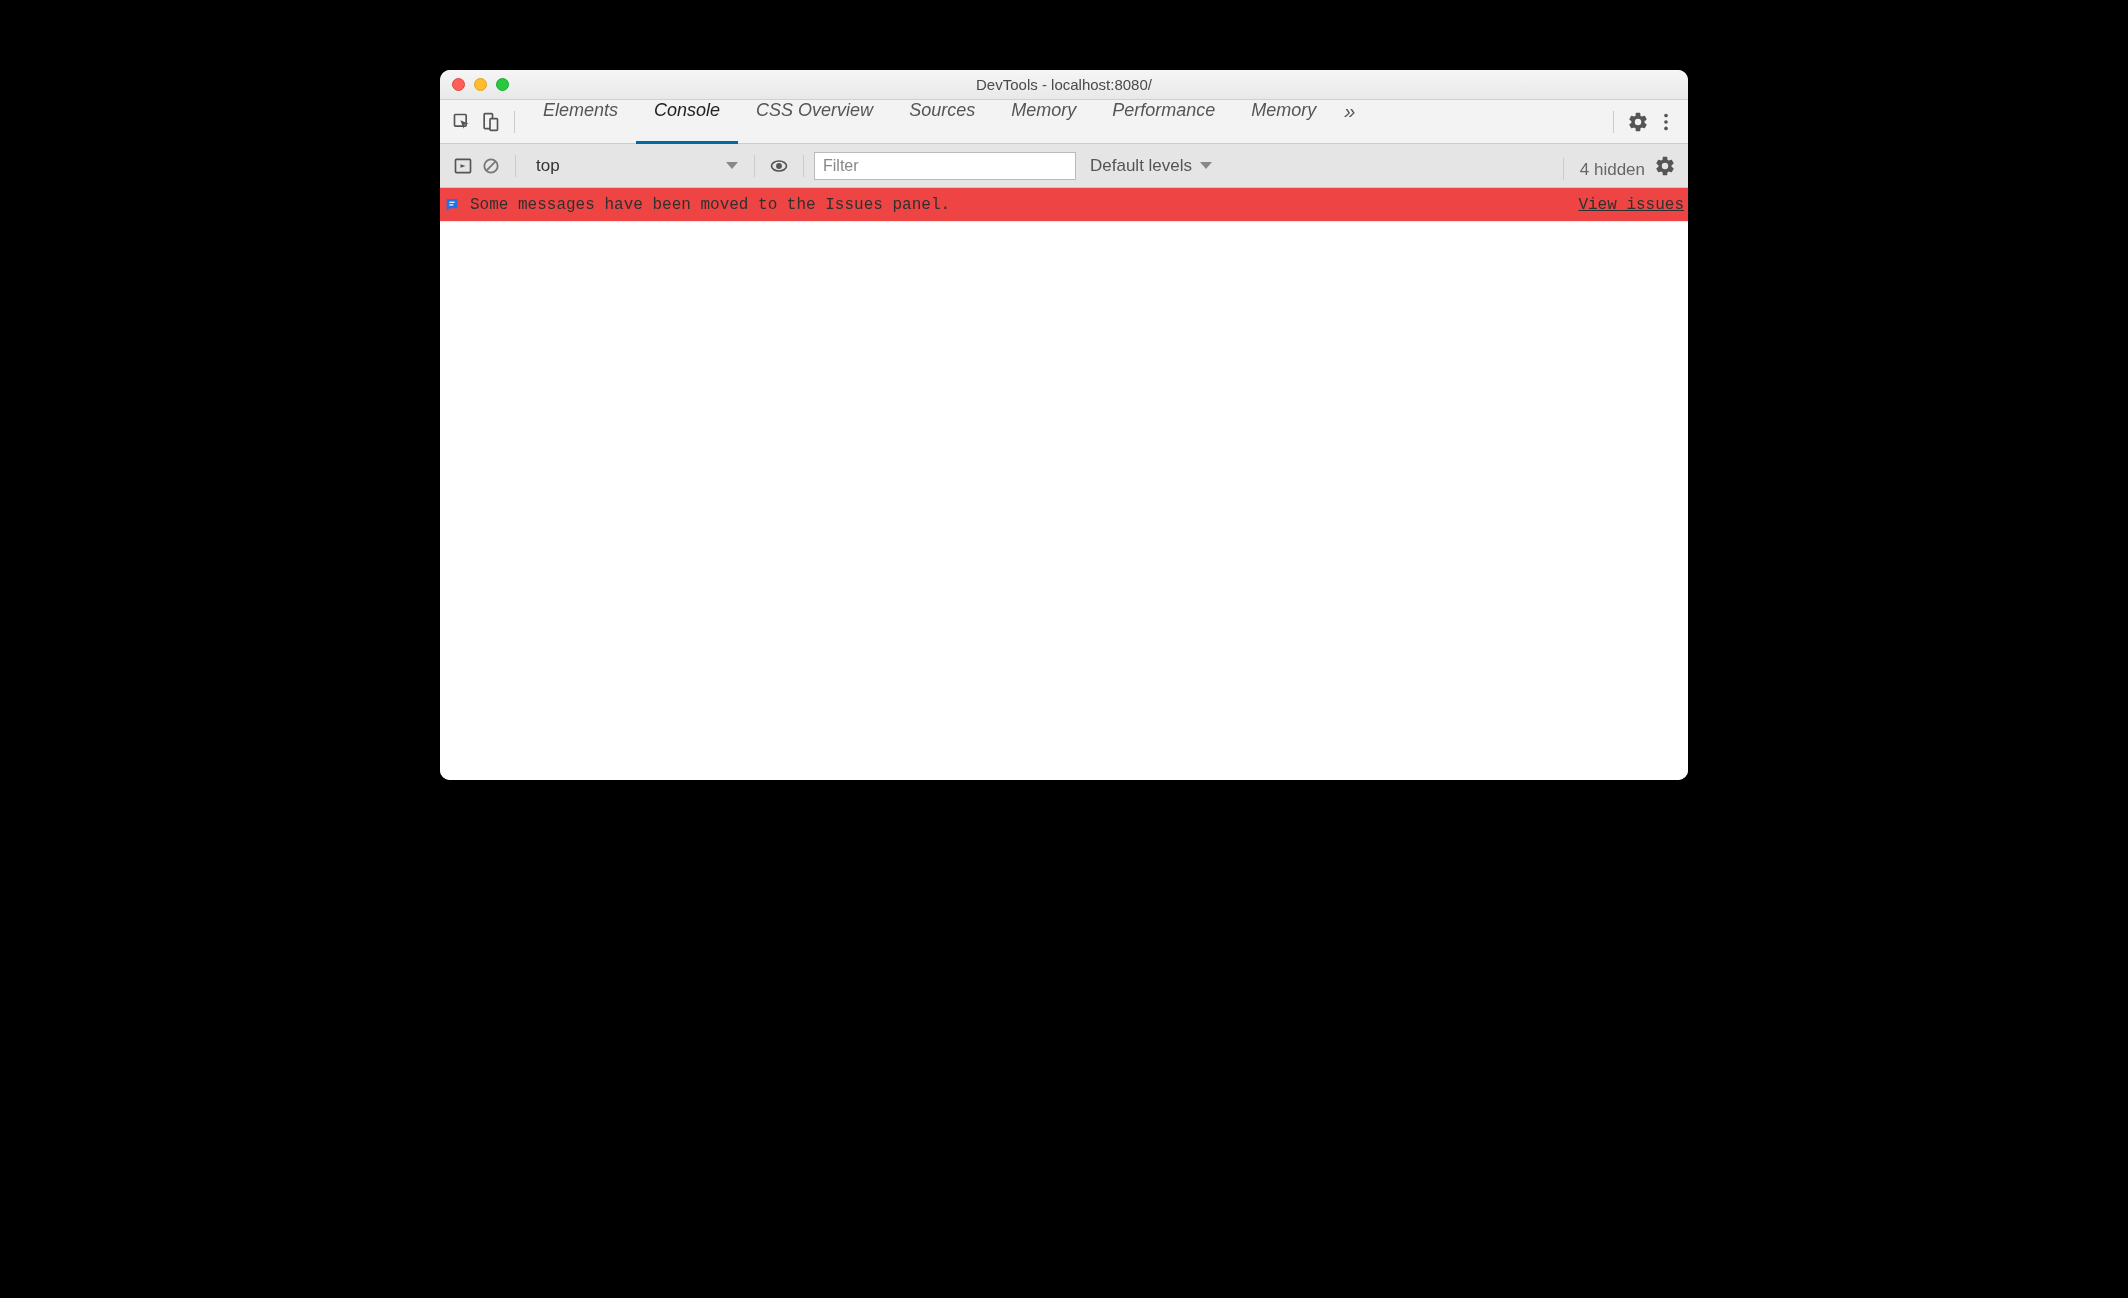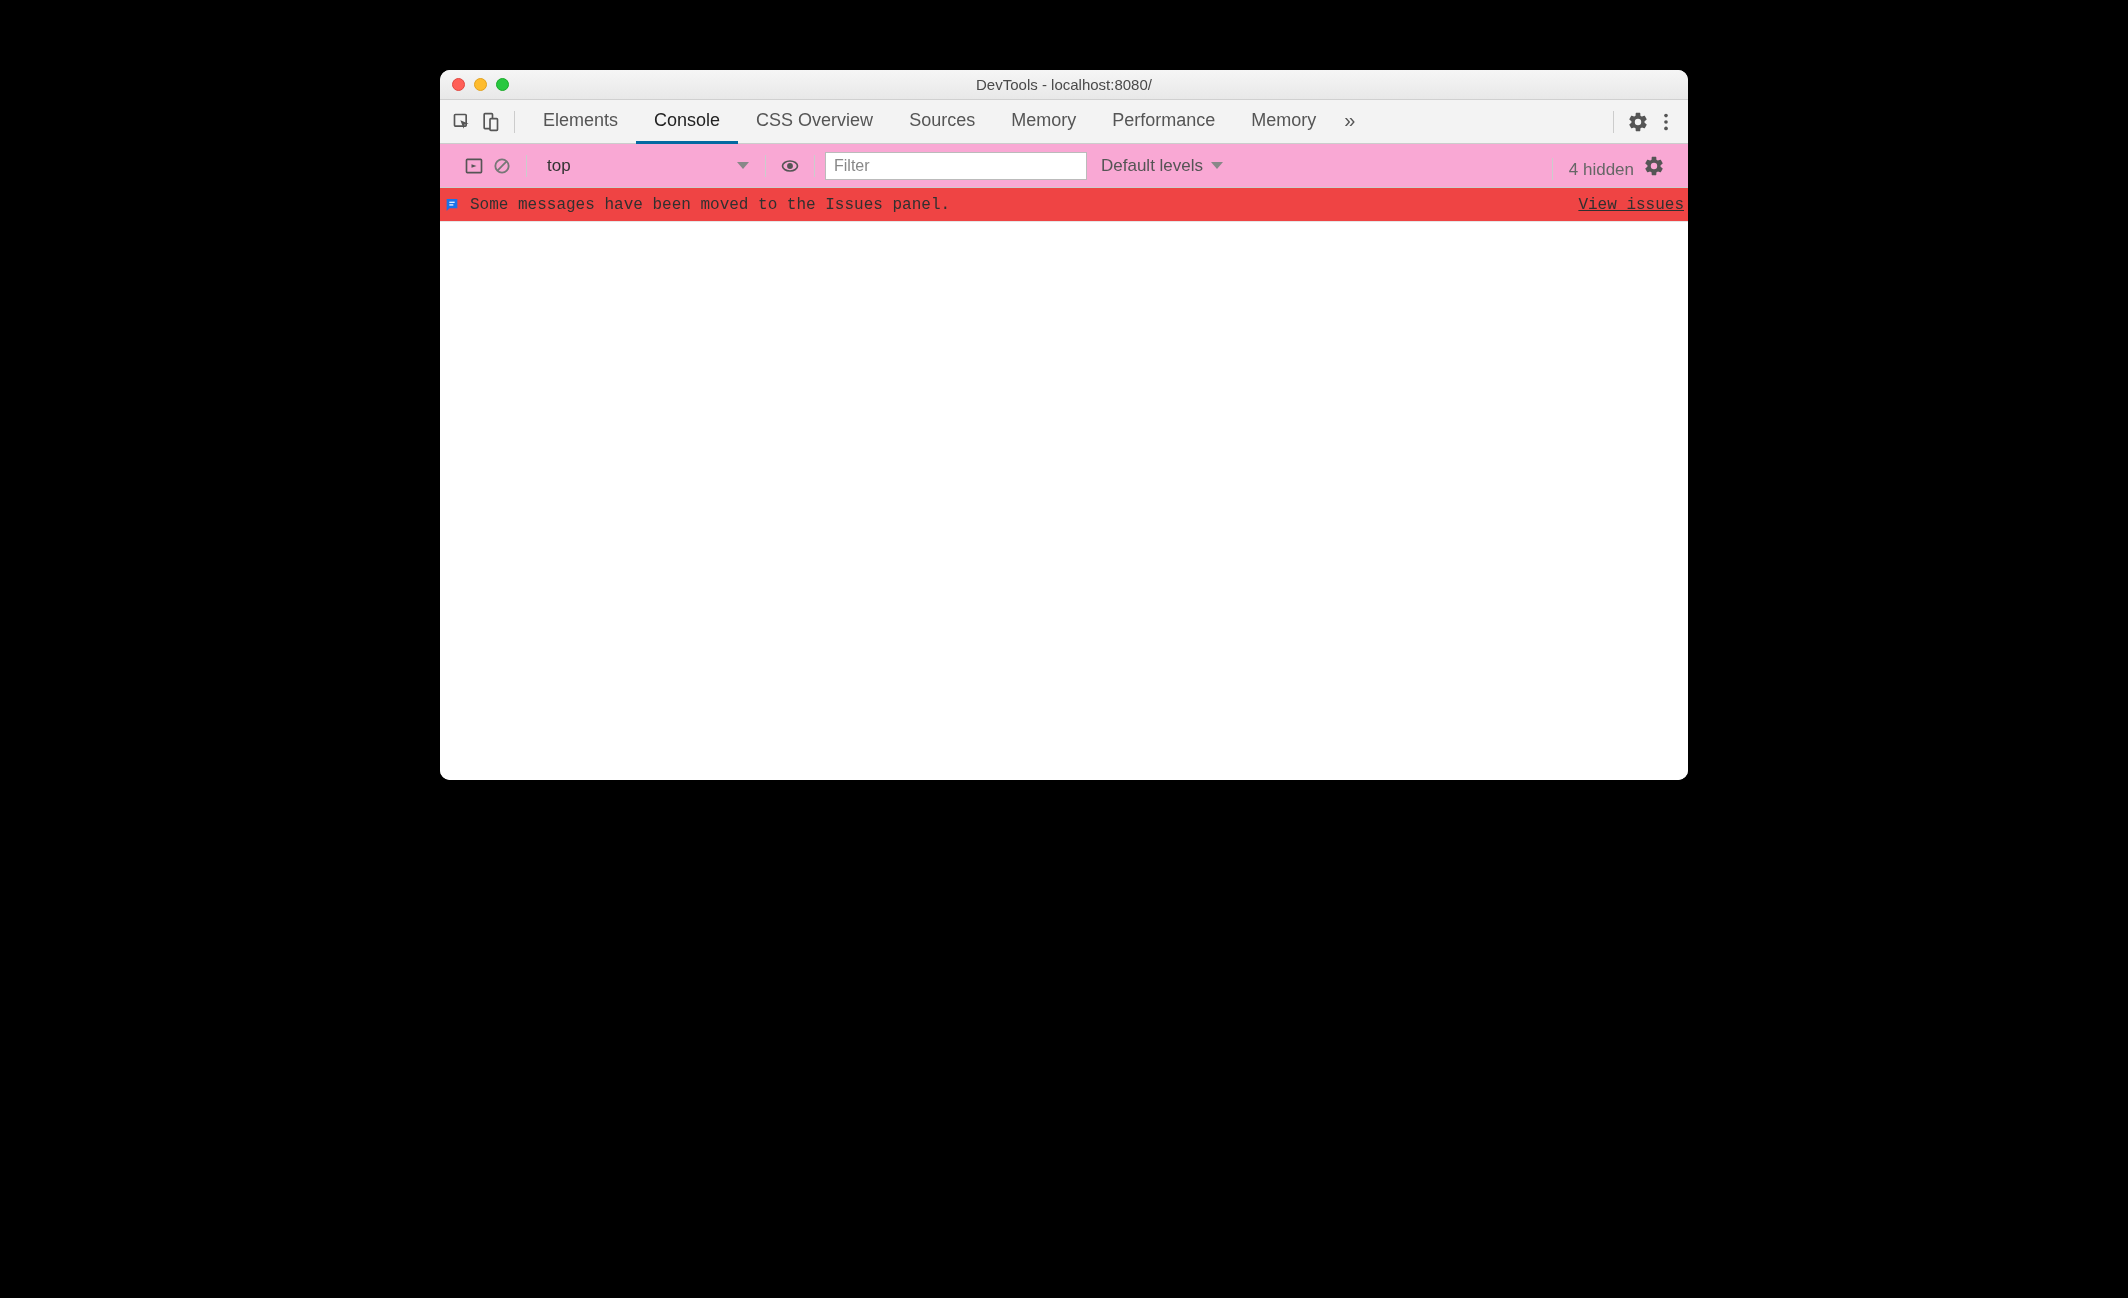--- a/index.html
+++ b/index.html
@@ -62,44 +62,45 @@
     cursor:pointer;
     border-radius:3px;
   }
   .icon-btn svg { width:20px; height:20px; }
   .vsep { width:1px; height:22px; background:#ccc; margin:0 10px; }
   .tabs { display:flex; align-items:center; gap:0; flex:1; }
   .tab {
     padding: 0 18px;
     height:44px;
     display:flex;
-    align-items:center;
+    align-items:flex-start;
     font-size:18px;
     color:#555;
     cursor:pointer;
     border-bottom:3px solid transparent;
     position:relative;
+    font-style:italic;
   }
   .tab.active {
     color:#222;
     border-bottom:3px solid #0369a1;
   }
   .tab.more { padding:0 10px; }
   .tabbar-right {
     display:flex;
     align-items:center;
   }
   .gear-icon svg, .dots-icon svg { width:22px; height:22px; }
   .toolbar {
     height:44px;
-    background:#f9a8d4;
+    background:#e5e5e5;
     border-bottom:1px solid #ccc;
     display:flex;
     align-items:center;
-    padding:0 20px;
+    padding:0 9px;
     gap:0;
     font-size:17px;
     color:#333;
   }
   .context-select {
     display:flex;
     align-items:center;
     gap:0;
     padding:0 6px 0 10px;
     height:30px;

